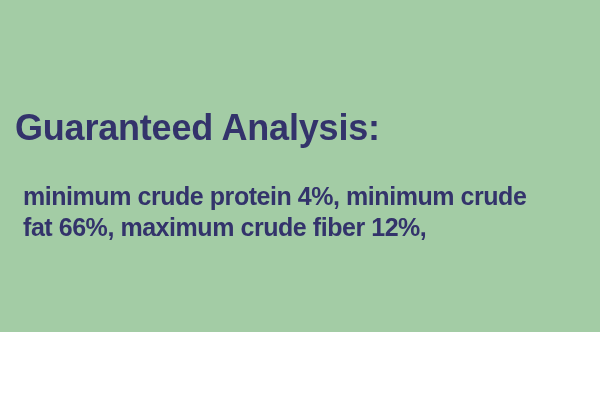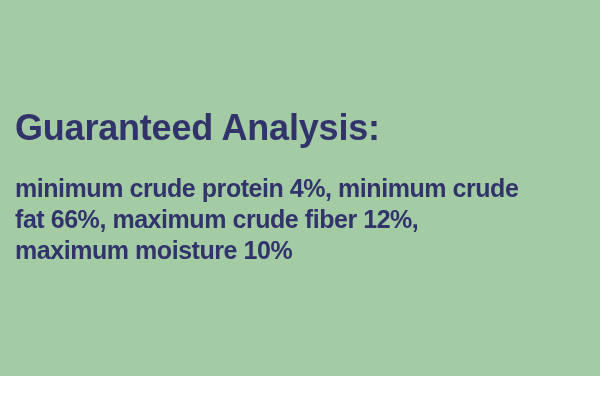--- a/index.html
+++ b/index.html
@@ -8,41 +8,41 @@
   }
   body {
     width: 600px;
     height: 400px;
     overflow: hidden;
     font-family: "Liberation Sans", sans-serif;
   }
   .panel {
     position: relative;
     width: 600px;
-    height: 376px;
+    height: 332px;
     background: #a3cca5;
     box-sizing: border-box;
   }
   .content {
     position: absolute;
     left: 15px;
     top: 108px;
     right: 2px;
   }
   .heading {
     margin: 0;
     font-size: 36px;
     line-height: 40px;
     font-weight: bold;
     color: #33336b;
     letter-spacing: -0.2px;
     white-space: nowrap;
   }
   .body-block {
-    margin: 0;
+    margin: 8px;
     padding-top: 25px;
   }
   .body-line {
     display: block;
     font-size: 25px;
     line-height: 31px;
     font-weight: bold;
     color: #33336b;
     letter-spacing: -0.45px;
     white-space: nowrap;
@@ -52,17 +52,16 @@
 <body>
 
 <div class="panel">
   <div class="content">
 
     <h1 class="heading">Guaranteed Analysis:</h1>
 
     <div class="body-block">
       <span class="body-line">minimum crude protein 4%, minimum crude</span>
       <span class="body-line">fat 66%, maximum crude fiber 12%,</span>
-      <span class="body-line">maximum moisture 10%</span>
     </div>
 
   </div>
 </div>
 
 </body></html>

